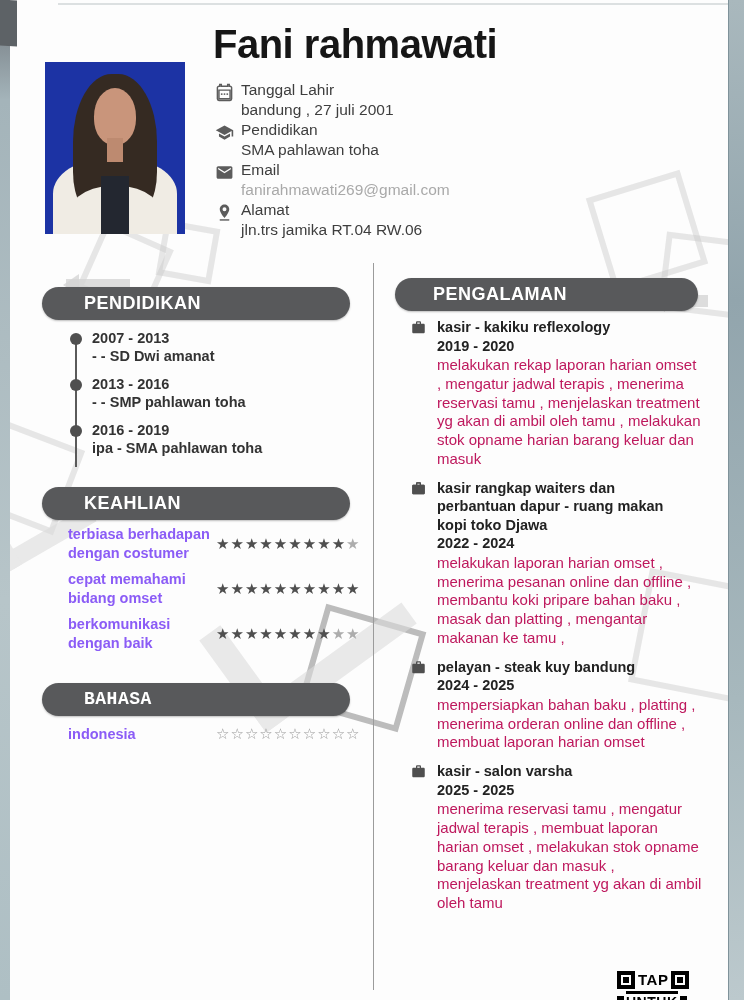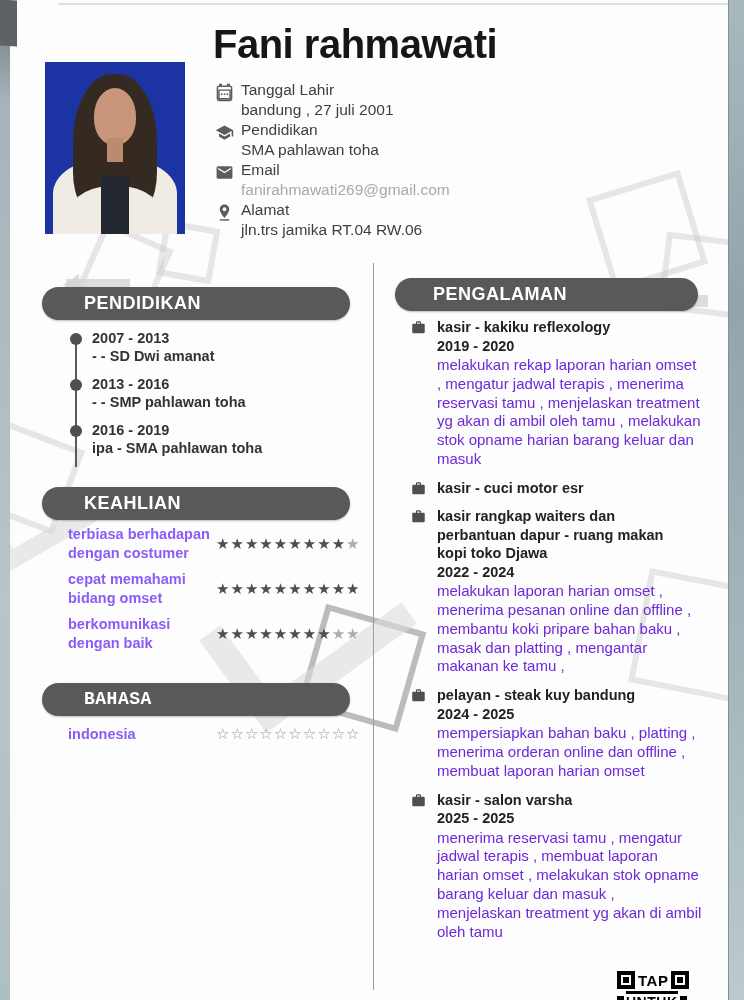--- a/index.html
+++ b/index.html
@@ -68,25 +68,25 @@
   .stars{margin-left:auto;white-space:nowrap;font-size:15px;letter-spacing:1px;}
   .star.on{color:#4f4f4f;} .star.off{color:#adadad;} .star.hollow{color:#9a9a9a;}
   .lang-list{position:absolute;left:26px;top:438px;width:284px;}
 
   
   .exp-list{position:absolute;left:0;top:40px;width:300px;}
   .exp-item{position:relative;padding-left:42px;margin-bottom:10px;}
   .exp-icon{position:absolute;left:16px;top:2px;}
   .exp-icon svg{width:15px;height:15px;fill:#4f4f4f;}
   .exp-role,.exp-years{font-size:14.5px;font-weight:700;color:#222;line-height:18.5px;}
-  .exp-desc{font-size:15px;color:#6d28d9;line-height:18.8px;width:265px;margin-top:1px;}
+  .exp-desc{font-size:15px;color:#be185d;line-height:18.8px;width:265px;margin-top:1px;}
 
   
   .badge{position:absolute;left:607px;top:971px;width:90px;color:#000;}
-  .badge-row1{display:flex;align-items:center;gap:3px;}
+  .badge-row1{display:flex;gap:3px;}
   .finder{width:18px;height:18px;border:4px solid #000;box-sizing:border-box;display:flex;align-items:center;justify-content:center;}
   .finder i{display:block;width:6px;height:6px;background:#000;}
   .badge-t1{font-weight:700;font-size:15px;letter-spacing:.5px;}
   .badge-row2{display:flex;align-items:center;gap:2px;margin-top:2px;}
   .bit{width:7px;height:9px;background:#000;}
   .badge-t2{font-weight:700;font-size:14px;letter-spacing:.5px;border-top:3px solid #000;}
 </style>
 </head>
 <body>
 
@@ -243,21 +243,20 @@
             <div class="exp-years">2019 - 2020</div>
             <div class="exp-desc">melakukan rekap laporan harian omset , mengatur jadwal terapis , menerima reservasi tamu , menjelaskan treatment yg akan di ambil oleh tamu , melakukan stok opname harian barang keluar dan masuk</div>
           </div>
 
           <div class="exp-item">
             <span class="exp-icon">
               <svg viewBox="0 0 24 24">
                 <path d="M20 6h-4V4c0-1.11-.89-2-2-2h-4c-1.11 0-2 .89-2 2v2H4c-1.11 0-2 .89-2 2v11c0 1.11.89 2 2 2h16c1.11 0 2-.89 2-2V8c0-1.11-.89-2-2-2zm-6 0h-4V4h4v2z"></path>
               </svg>
             </span>
-            <div class="exp-role">kasir  - cuci motor esr</div>
 
           </div>
 
           <div class="exp-item">
             <span class="exp-icon">
               <svg viewBox="0 0 24 24">
                 <path d="M20 6h-4V4c0-1.11-.89-2-2-2h-4c-1.11 0-2 .89-2 2v2H4c-1.11 0-2 .89-2 2v11c0 1.11.89 2 2 2h16c1.11 0 2-.89 2-2V8c0-1.11-.89-2-2-2zm-6 0h-4V4h4v2z"></path>
               </svg>
             </span>
             <div class="exp-role">kasir rangkap waiters dan perbantuan dapur  - ruang makan kopi toko Djawa</div>

